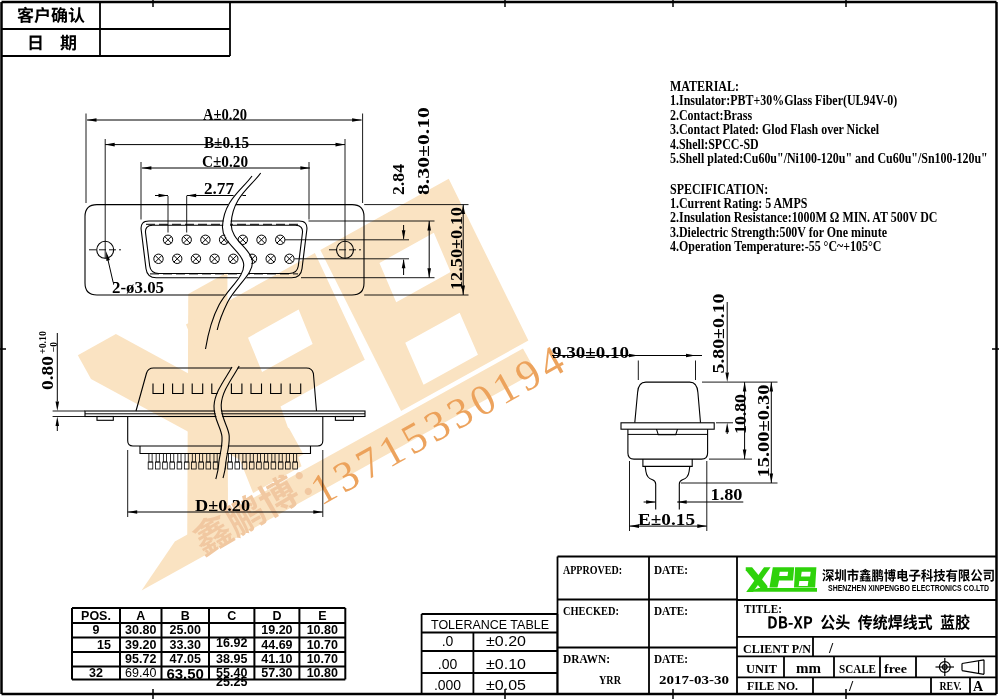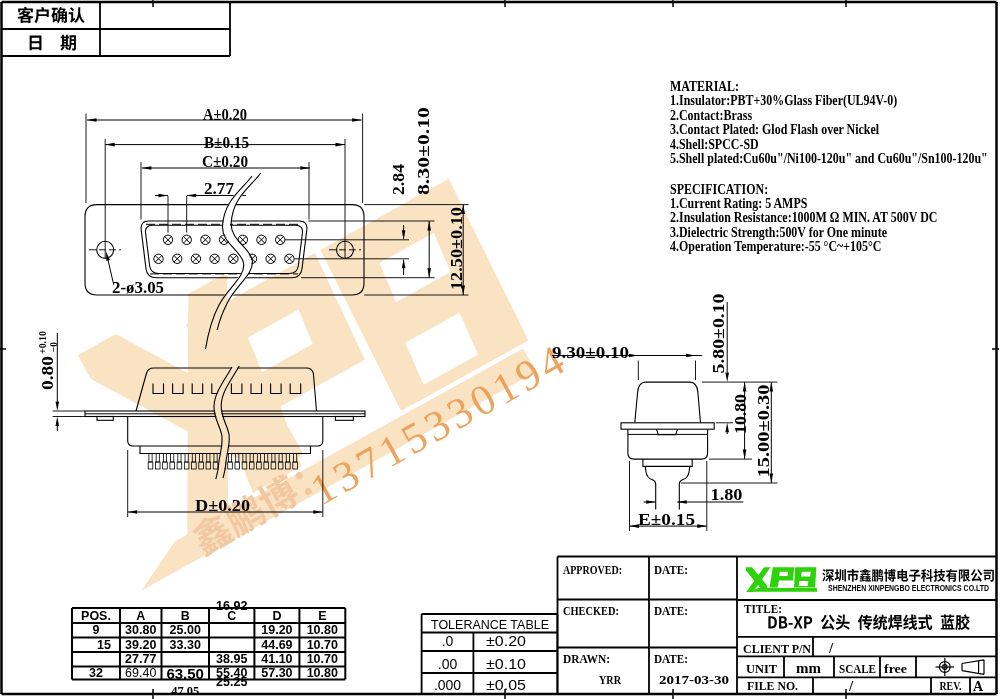--- a/index.html
+++ b/index.html
@@ -352,32 +352,32 @@
     <div style="position:absolute;left:670px;top:182.5px;transform-origin:0 0;transform:scale(0.88,1);font-family:'Liberation Serif';font-weight:bold;font-size:13.6px;line-height:14.4px;white-space:nowrap;">SPECIFICATION:<br>1.Current Rating: 5 AMPS<br>2.Insulation Resistance:1000M Ω MIN. AT 500V DC<br>3.Dielectric Strength:500V for One minute<br>4.Operation Temperature:-55 °C~+105°C</div>
     <div style="position:absolute;left:96px;top:615.5px;transform:translate(-50%,-50%);font-family:'Liberation Sans';font-weight:bold;font-size:12.5px;white-space:nowrap;">POS.</div>
     <div style="position:absolute;left:140.7px;top:615.5px;transform:translate(-50%,-50%);font-family:'Liberation Sans';font-weight:bold;font-size:12.5px;white-space:nowrap;">A</div>
     <div style="position:absolute;left:185.2px;top:615.5px;transform:translate(-50%,-50%);font-family:'Liberation Sans';font-weight:bold;font-size:12.5px;white-space:nowrap;">B</div>
     <div style="position:absolute;left:231.7px;top:615.5px;transform:translate(-50%,-50%);font-family:'Liberation Sans';font-weight:bold;font-size:12.5px;white-space:nowrap;">C</div>
     <div style="position:absolute;left:276.9px;top:615.5px;transform:translate(-50%,-50%);font-family:'Liberation Sans';font-weight:bold;font-size:12.5px;white-space:nowrap;">D</div>
     <div style="position:absolute;left:322.3px;top:615.5px;transform:translate(-50%,-50%);font-family:'Liberation Sans';font-weight:bold;font-size:12.5px;white-space:nowrap;">E</div>
     <div style="position:absolute;left:96px;top:630.2px;transform:translate(-50%,-50%);font-family:'Liberation Sans';font-weight:bold;font-size:12.5px;white-space:nowrap;">9</div>
     <div style="position:absolute;left:140.7px;top:630.2px;transform:translate(-50%,-50%);font-family:'Liberation Sans';font-weight:bold;font-size:12.5px;white-space:nowrap;">30.80</div>
     <div style="position:absolute;left:185.2px;top:630.2px;transform:translate(-50%,-50%);font-family:'Liberation Sans';font-weight:bold;font-size:12.5px;white-space:nowrap;">25.00</div>
-    <div style="position:absolute;left:231.7px;top:606px;transform:translate(-50%,-50%);font-family:'Liberation Sans';font-weight:bold;font-size:12.5px;white-space:nowrap;">16.92</div>
+    <div style="position:absolute;left:231.7px;top:643px;transform:translate(-50%,-50%);font-family:'Liberation Sans';font-weight:bold;font-size:12.5px;white-space:nowrap;">16.92</div>
     <div style="position:absolute;left:276.9px;top:630.2px;transform:translate(-50%,-50%);font-family:'Liberation Sans';font-weight:bold;font-size:12.5px;white-space:nowrap;">19.20</div>
     <div style="position:absolute;left:322.3px;top:630.2px;transform:translate(-50%,-50%);font-family:'Liberation Sans';font-weight:bold;font-size:12.5px;white-space:nowrap;">10.80</div>
     <div style="position:absolute;left:92px;top:644.7px;transform:translate(-50%,-50%);font-family:'Liberation Sans';font-weight:bold;font-size:12.5px;white-space:nowrap;margin-left:12px;">15</div>
     <div style="position:absolute;left:140.7px;top:644.7px;transform:translate(-50%,-50%);font-family:'Liberation Sans';font-weight:bold;font-size:12.5px;white-space:nowrap;text-align:right;">39.20</div>
     <div style="position:absolute;left:185.2px;top:644.7px;transform:translate(-50%,-50%);font-family:'Liberation Sans';font-weight:bold;font-size:12.5px;white-space:nowrap;">33.30</div>
     <div style="position:absolute;left:231.7px;top:682px;transform:translate(-50%,-50%);font-family:'Liberation Sans';font-weight:bold;font-size:12.5px;white-space:nowrap;">25.25</div>
     <div style="position:absolute;left:276.9px;top:644.7px;transform:translate(-50%,-50%);font-family:'Liberation Sans';font-weight:bold;font-size:12.5px;white-space:nowrap;">44.69</div>
     <div style="position:absolute;left:322.3px;top:644.7px;transform:translate(-50%,-50%);font-family:'Liberation Sans';font-weight:bold;font-size:12.5px;white-space:nowrap;">10.70</div>
     <div style="position:absolute;left:96px;top:659.2px;transform:translate(-50%,-50%);font-family:'Liberation Sans';font-weight:bold;font-size:12.5px;white-space:nowrap;margin-top:48px;">25</div>
-    <div style="position:absolute;left:140.7px;top:659.2px;transform:translate(-50%,-50%);font-family:'Liberation Sans';font-weight:bold;font-size:12.5px;white-space:nowrap;">27.77</div>
-    <div style="position:absolute;left:185.2px;top:659.2px;transform:translate(-50%,-50%);font-family:Liberation Serif, serif;font-weight:bold;font-size:12.5px;white-space:nowrap;margin-top:32px;">47.05</div>
+    <div style="position:absolute;left:140.7px;top:659.2px;transform:translate(-50%,-50%);font-family:'Liberation Sans';font-weight:bold;font-size:12.5px;white-space:nowrap;">95.72</div>
+    <div style="position:absolute;left:185.2px;top:659.2px;transform:translate(-50%,-50%);font-family:Liberation Sans, sans-serif;font-weight:bold;font-size:12.5px;white-space:nowrap;">47.05</div>
     <div style="position:absolute;left:231.7px;top:659.2px;transform:translate(-50%,-50%);font-family:'Liberation Sans';font-weight:bold;font-size:12.5px;white-space:nowrap;">38.95</div>
     <div style="position:absolute;left:276.9px;top:659.2px;transform:translate(-50%,-50%);font-family:'Liberation Sans';font-weight:bold;font-size:12.5px;white-space:nowrap;">41.10</div>
     <div style="position:absolute;left:322.3px;top:659.2px;transform:translate(-50%,-50%);font-family:'Liberation Sans';font-weight:bold;font-size:12.5px;white-space:nowrap;">10.70</div>
     <div style="position:absolute;left:96px;top:672.9px;transform:translate(-50%,-50%);font-family:'Liberation Sans';font-weight:bold;font-size:12.5px;white-space:nowrap;">32</div>
     <div style="position:absolute;left:140.7px;top:672.9px;transform:translate(-50%,-50%);font-family:'Liberation Sans';font-weight:normal;font-size:12.5px;white-space:nowrap;">69.40</div>
     <div style="position:absolute;left:185.2px;top:672.9px;transform:translate(-50%,-50%);font-family:'Liberation Sans';font-weight:bold;font-size:15px;white-space:nowrap;text-align:right;">63.50</div>
     <div style="position:absolute;left:231.7px;top:672.9px;transform:translate(-50%,-50%);font-family:'Liberation Sans';font-weight:bold;font-size:12.5px;white-space:nowrap;">55.40</div>
     <div style="position:absolute;left:276.9px;top:672.9px;transform:translate(-50%,-50%);font-family:'Liberation Sans';font-weight:bold;font-size:12.5px;white-space:nowrap;">57.30</div>
     <div style="position:absolute;left:322.3px;top:672.9px;transform:translate(-50%,-50%);font-family:'Liberation Sans';font-weight:bold;font-size:12.5px;white-space:nowrap;">10.80</div>
 </div>

